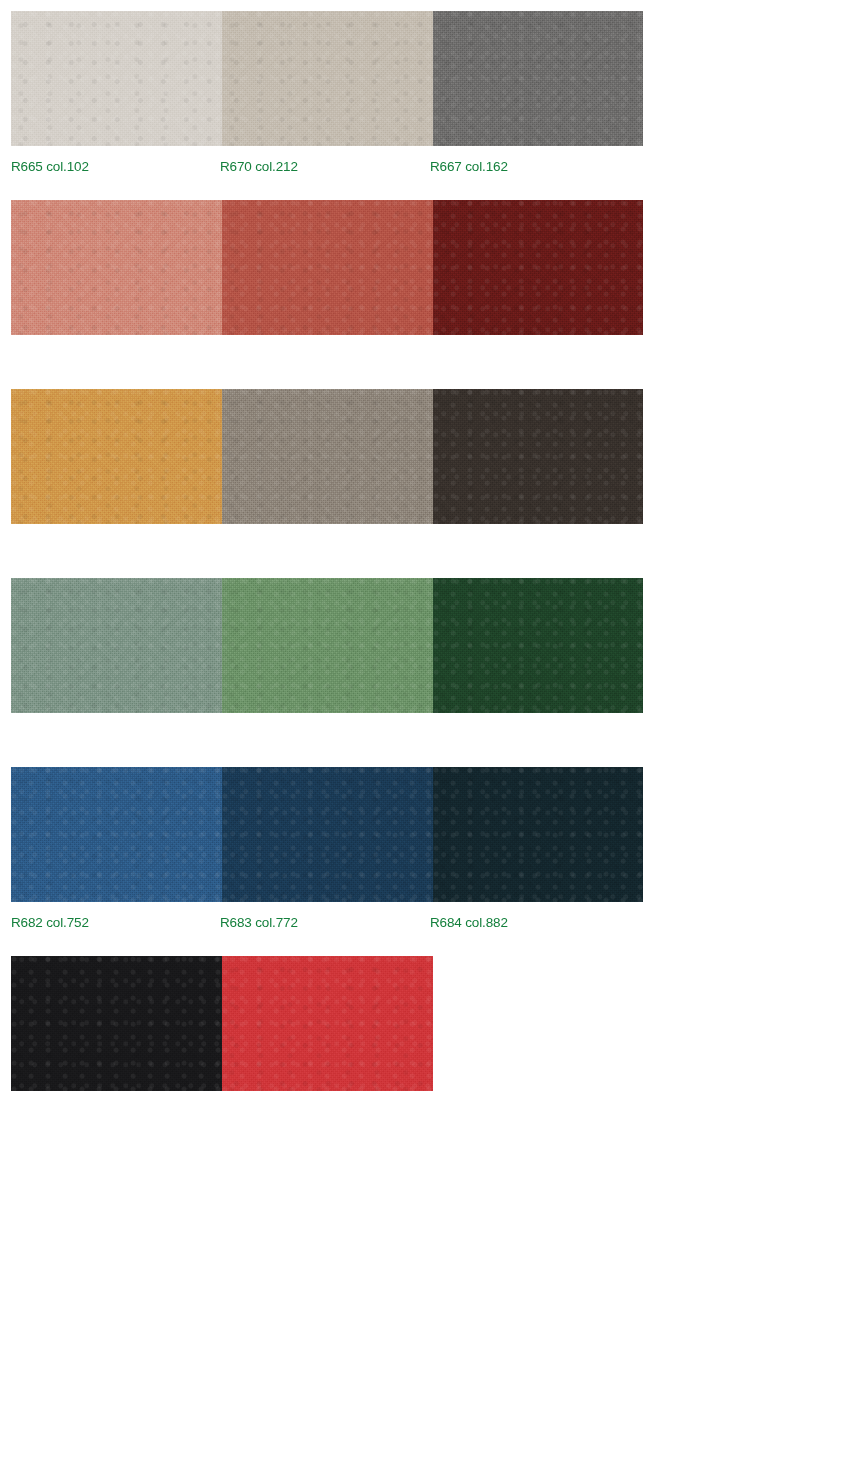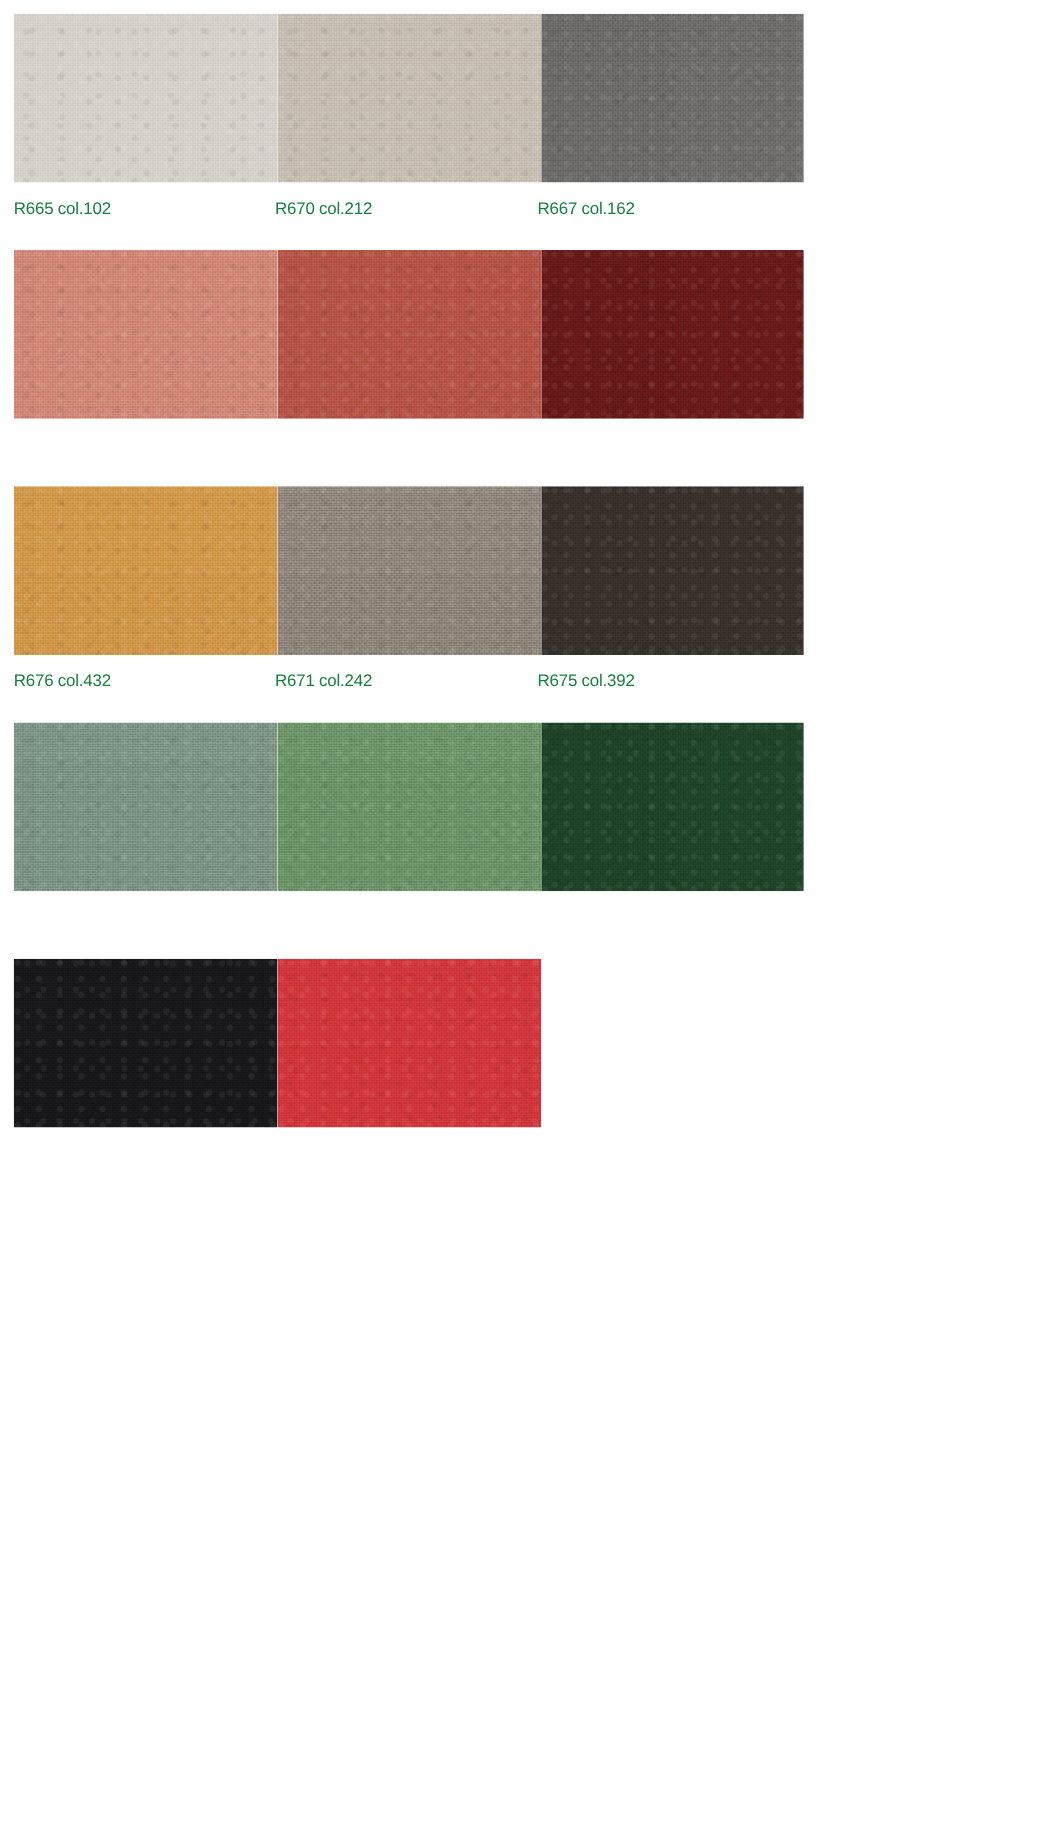--- a/index.html
+++ b/index.html
@@ -143,42 +143,55 @@
         <div class="swatch-cell">
           <div class="swatch-fill" style="--sw: #d09749;"></div>
         </div>
         <div class="swatch-cell">
           <div class="swatch-fill" style="--sw: #8d8479;"></div>
         </div>
         <div class="swatch-cell">
           <div class="swatch-fill" style="--sw: #37302b;"></div>
         </div>
       </div>
-      <div class="swatch-labels">
-        <div class="swatch-label c0">R676 col.432</div>
-        <div class="swatch-label c1">R671 col.242</div>
-        <div class="swatch-label c2">R675 col.392</div>
-      </div>
     </div>
     <div class="swatch-row">
       <div class="swatch-strip">
         <div class="swatch-cell">
           <div class="swatch-fill" style="--sw: #7c9486;"></div>
         </div>
         <div class="swatch-cell">
           <div class="swatch-fill" style="--sw: #6b9267;"></div>
         </div>
         <div class="swatch-cell">
           <div class="swatch-fill" style="--sw: #1e4328;"></div>
         </div>
       </div>
     </div>
     <div class="swatch-row">
       <div class="swatch-strip">
         <div class="swatch-cell">
+          <div class="swatch-fill" style="--sw: #2c5a87;"></div>
+        </div>
+        <div class="swatch-cell">
+          <div class="swatch-fill" style="--sw: #1a3a55;"></div>
+        </div>
+        <div class="swatch-cell">
+          <div class="swatch-fill" style="--sw: #13262d;"></div>
+        </div>
+      </div>
+      <div class="swatch-labels">
+        <div class="swatch-label c0">R682 col.752</div>
+        <div class="swatch-label c1">R683 col.772</div>
+        <div class="swatch-label c2">R684 col.882</div>
+      </div>
+    </div>
+    <div class="swatch-row">
+      <div class="swatch-strip">
+        <div class="swatch-cell">
           <div class="swatch-fill" style="--sw: #18181a;"></div>
         </div>
         <div class="swatch-cell">
           <div class="swatch-fill" style="--sw: #cf3539;"></div>
         </div>
       </div>
       <div class="swatch-labels"></div>
     </div>
   </div>
 

